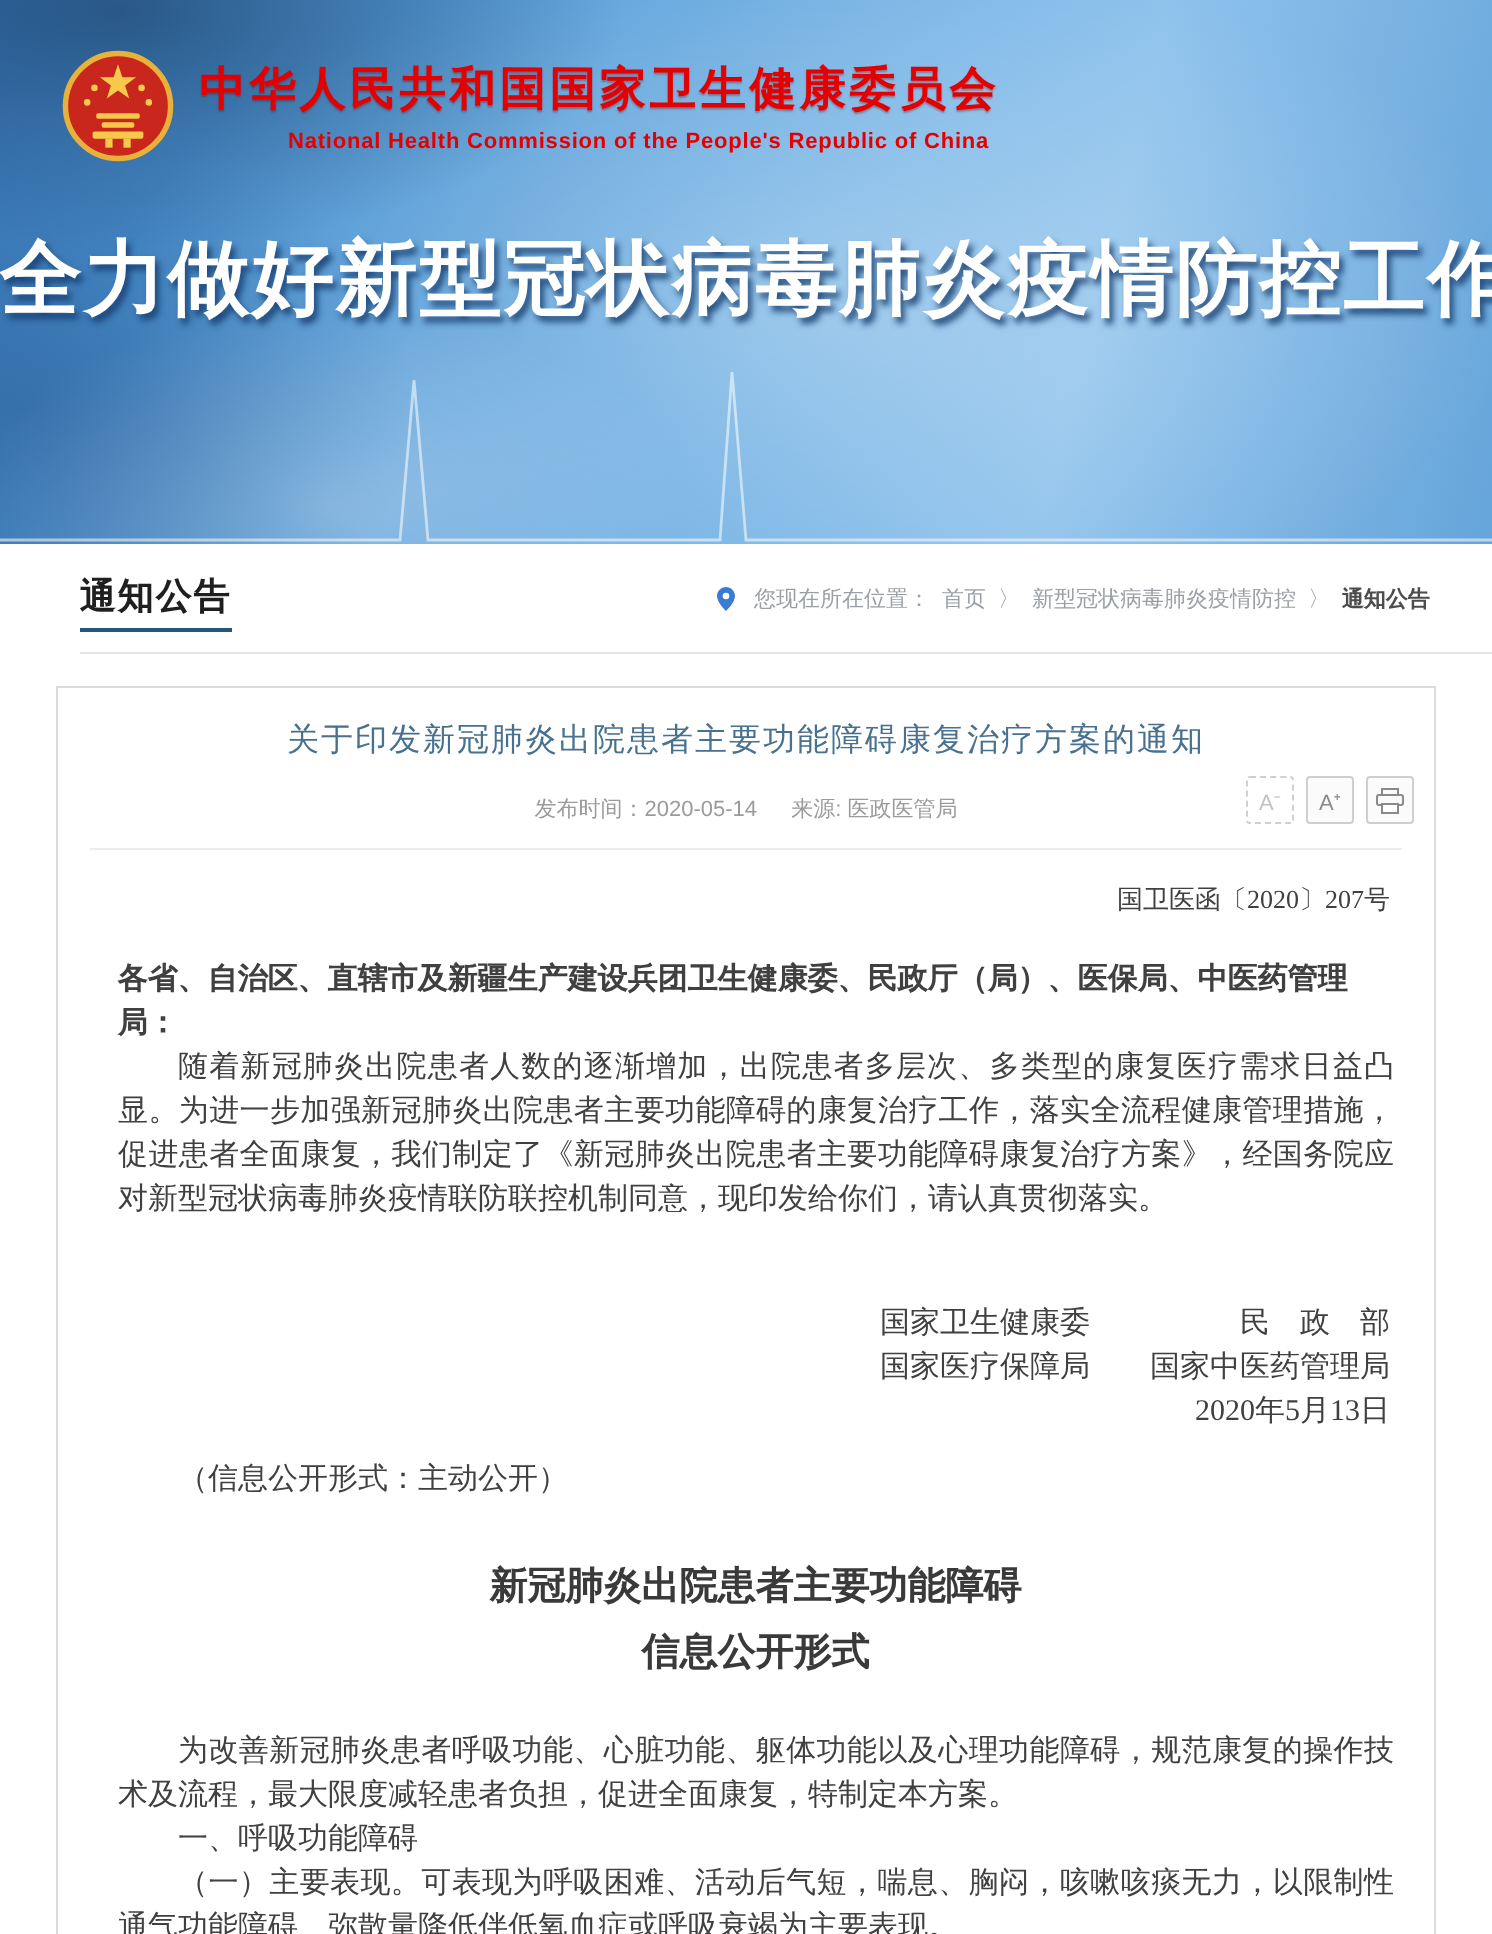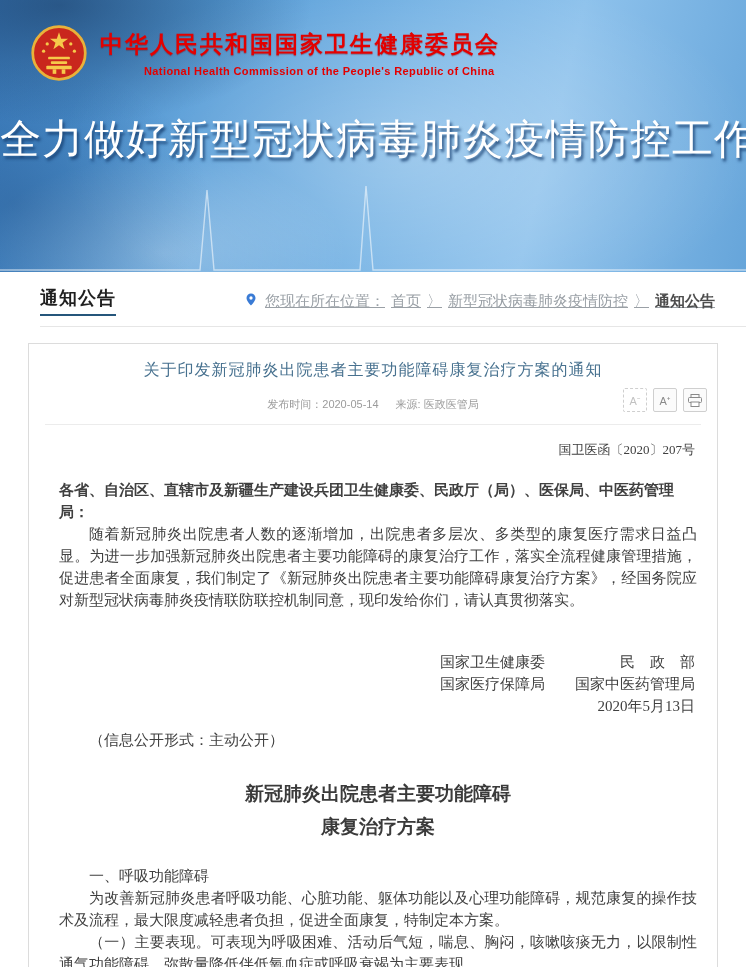--- a/index.html
+++ b/index.html
@@ -17,32 +17,32 @@
       linear-gradient(104deg,#3d7fc0 0%, #539ad6 26%, #74b2e4 52%, #8ec2ec 72%, #66a5da 100%);
   }
   .logo-row{ position:absolute; left:30px; top:24px; display:flex; align-items:center; }
   .emblem{ width:58px; height:58px; flex:0 0 auto; }
   .org-names{ margin-left:12px; }
   .org-cn{ color:#e30000; font-size:23px; font-weight:bold; letter-spacing:2px;
     text-shadow:0 1px 1px rgba(120,0,0,.35); }
   .org-en{ color:#e30000; font-size:11px; font-weight:bold; margin-top:5px; letter-spacing:.4px;padding-left:44px; }
   .banner-slogan{
     position:absolute; left:0; right:0; top:112px; text-align:center;
-    color:#fff; font-size:41px; font-weight:normal; letter-spacing:1px;
+    color:#fff; font-size:41px; font-weight:bold; letter-spacing:1px;
     text-shadow:2px 3px 3px rgba(22,62,112,.85);
     white-space:nowrap;
   }
   .ecg{ position:absolute; left:0; bottom:0; width:746px; height:92px; }
 
   
   .section-bar{ position:relative; width:746px; padding:14px 28px 0 40px; }
   .section-title{ display:inline-block; font-size:18px; font-weight:bold; color:#1f1f1f;
     letter-spacing:1px; padding-bottom:4px; border-bottom:2px solid #25567b; }
-  .breadcrumb{ position:absolute; right:28px; top:20px; display:flex; align-items:flex-start;
-    font-size:15px; color:#9aa0a6;text-decoration:underline; }
+  .breadcrumb{ position:absolute; right:28px; top:20px; display:flex; align-items:flex-end;
+    font-size:11px; color:#9aa0a6; }
   .breadcrumb .pin{ width:12px; height:15px; margin-right:5px; }
   .breadcrumb span{ margin:0 3px; }
   .crumb-last{ color:#4d4d4d; font-weight:bold; }
   .section-rule{ width:746px; height:0; border-bottom:1px solid #e6e6e6; margin-top:10px; }
 
   
   .article-box{ position:relative; width:690px; margin:16px 28px 0 28px;
     border:1px solid #dcdcdc; border-bottom:none; min-height:660px; padding-bottom:40px; }
   .article-title{ margin-top:16px; text-align:center; color:#47718f; font-size:16px;
     font-weight:normal; letter-spacing:1px; }
@@ -152,23 +152,23 @@
     <div class="sig-block">
       <div class="sig-line">国家卫生健康委　　　　　民　政　部</div>
       <div class="sig-line">国家医疗保障局　　国家中医药管理局</div>
       <div class="sig-line">2020年5月13日</div>
     </div>
 
     <div class="disclosure">（信息公开形式：主动公开）</div>
 
     <div class="plan-title">
       <div>新冠肺炎出院患者主要功能障碍</div>
-      <div>康复治疗方案</div>
+      <div>信息公开形式</div>
     </div>
 
     <div class="plan-body">
+      <p>为改善新冠肺炎患者呼吸功能、心脏功能、躯体功能以及心理功能障碍，规范康复的操作技术及流程，最大限度减轻患者负担，促进全面康复，特制定本方案。</p>
       <p>一、呼吸功能障碍</p>
-      <p>为改善新冠肺炎患者呼吸功能、心脏功能、躯体功能以及心理功能障碍，规范康复的操作技术及流程，最大限度减轻患者负担，促进全面康复，特制定本方案。</p>
       <p>（一）主要表现。可表现为呼吸困难、活动后气短，喘息、胸闷，咳嗽咳痰无力，以限制性通气功能障碍、弥散量降低伴低氧血症或呼吸衰竭为主要表现。</p>
 
     </div>
   </div>
 </div>
 
 </body></html>

